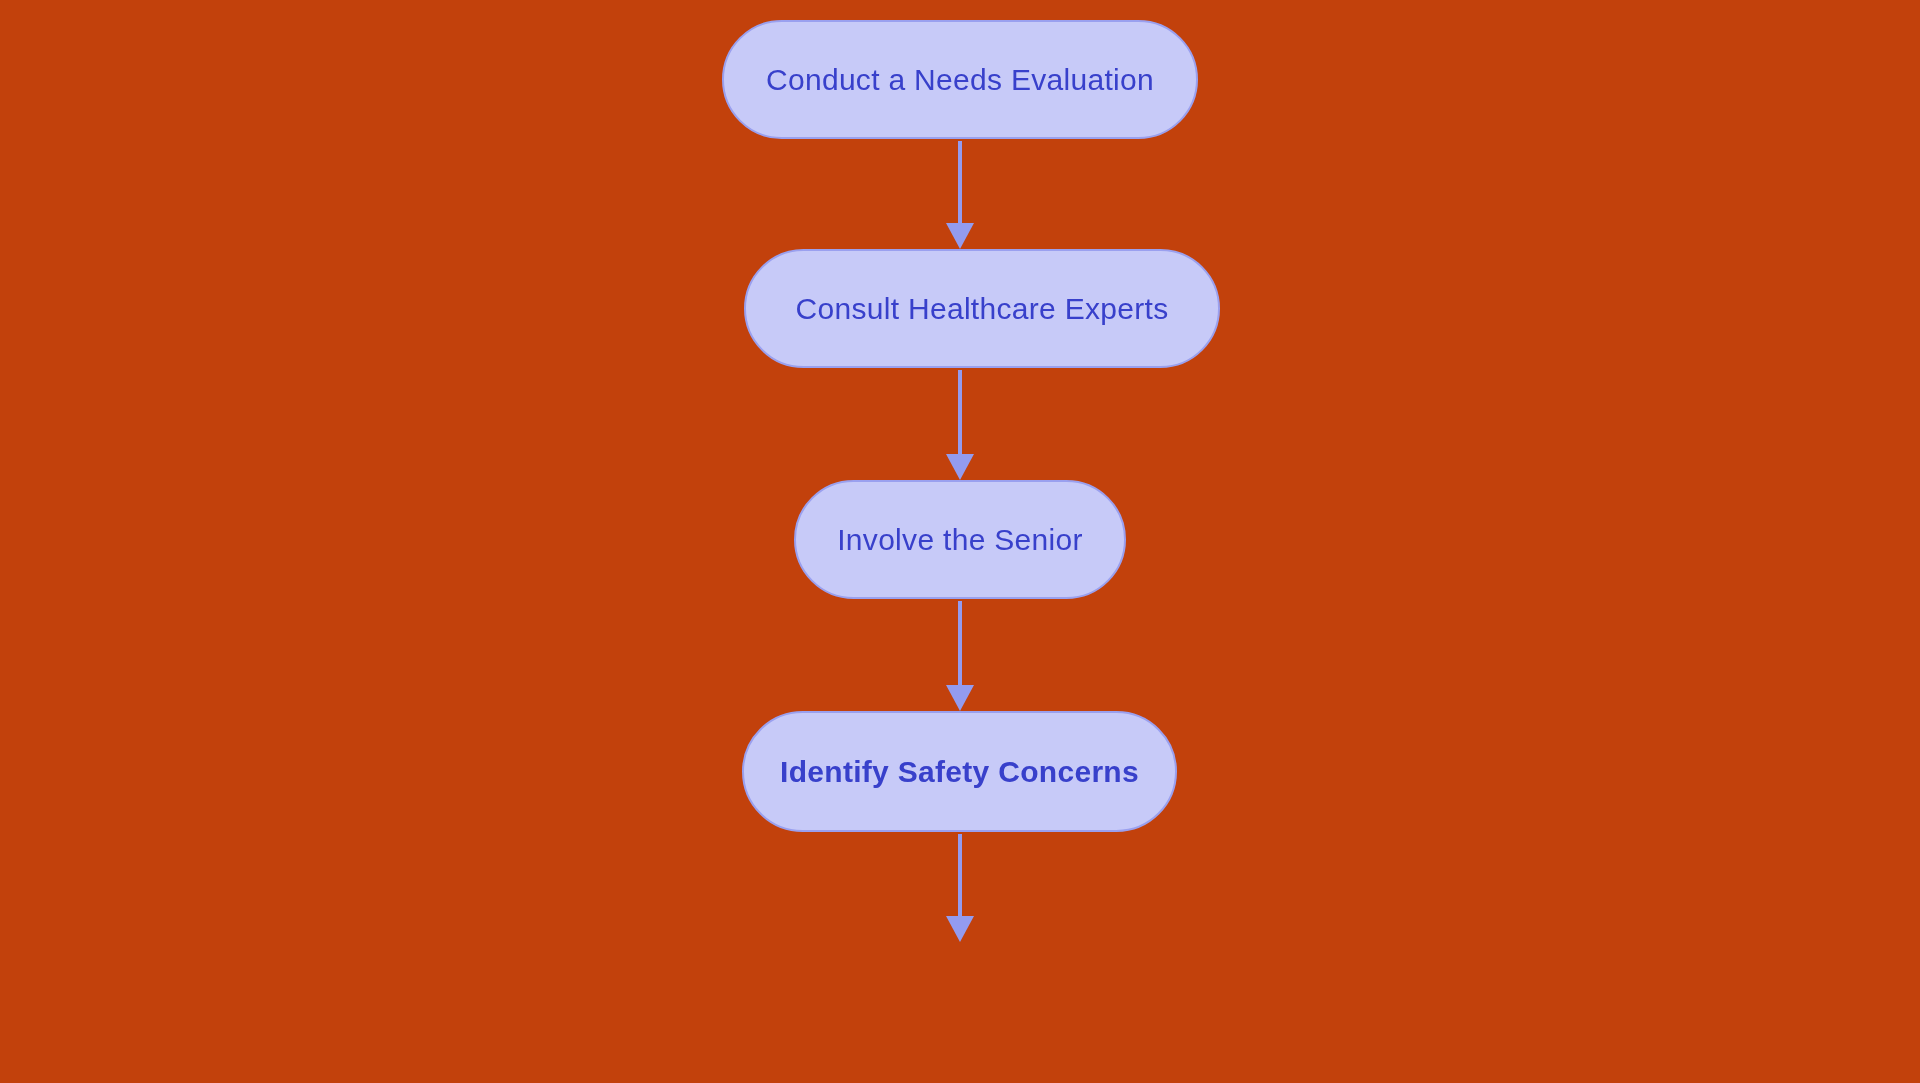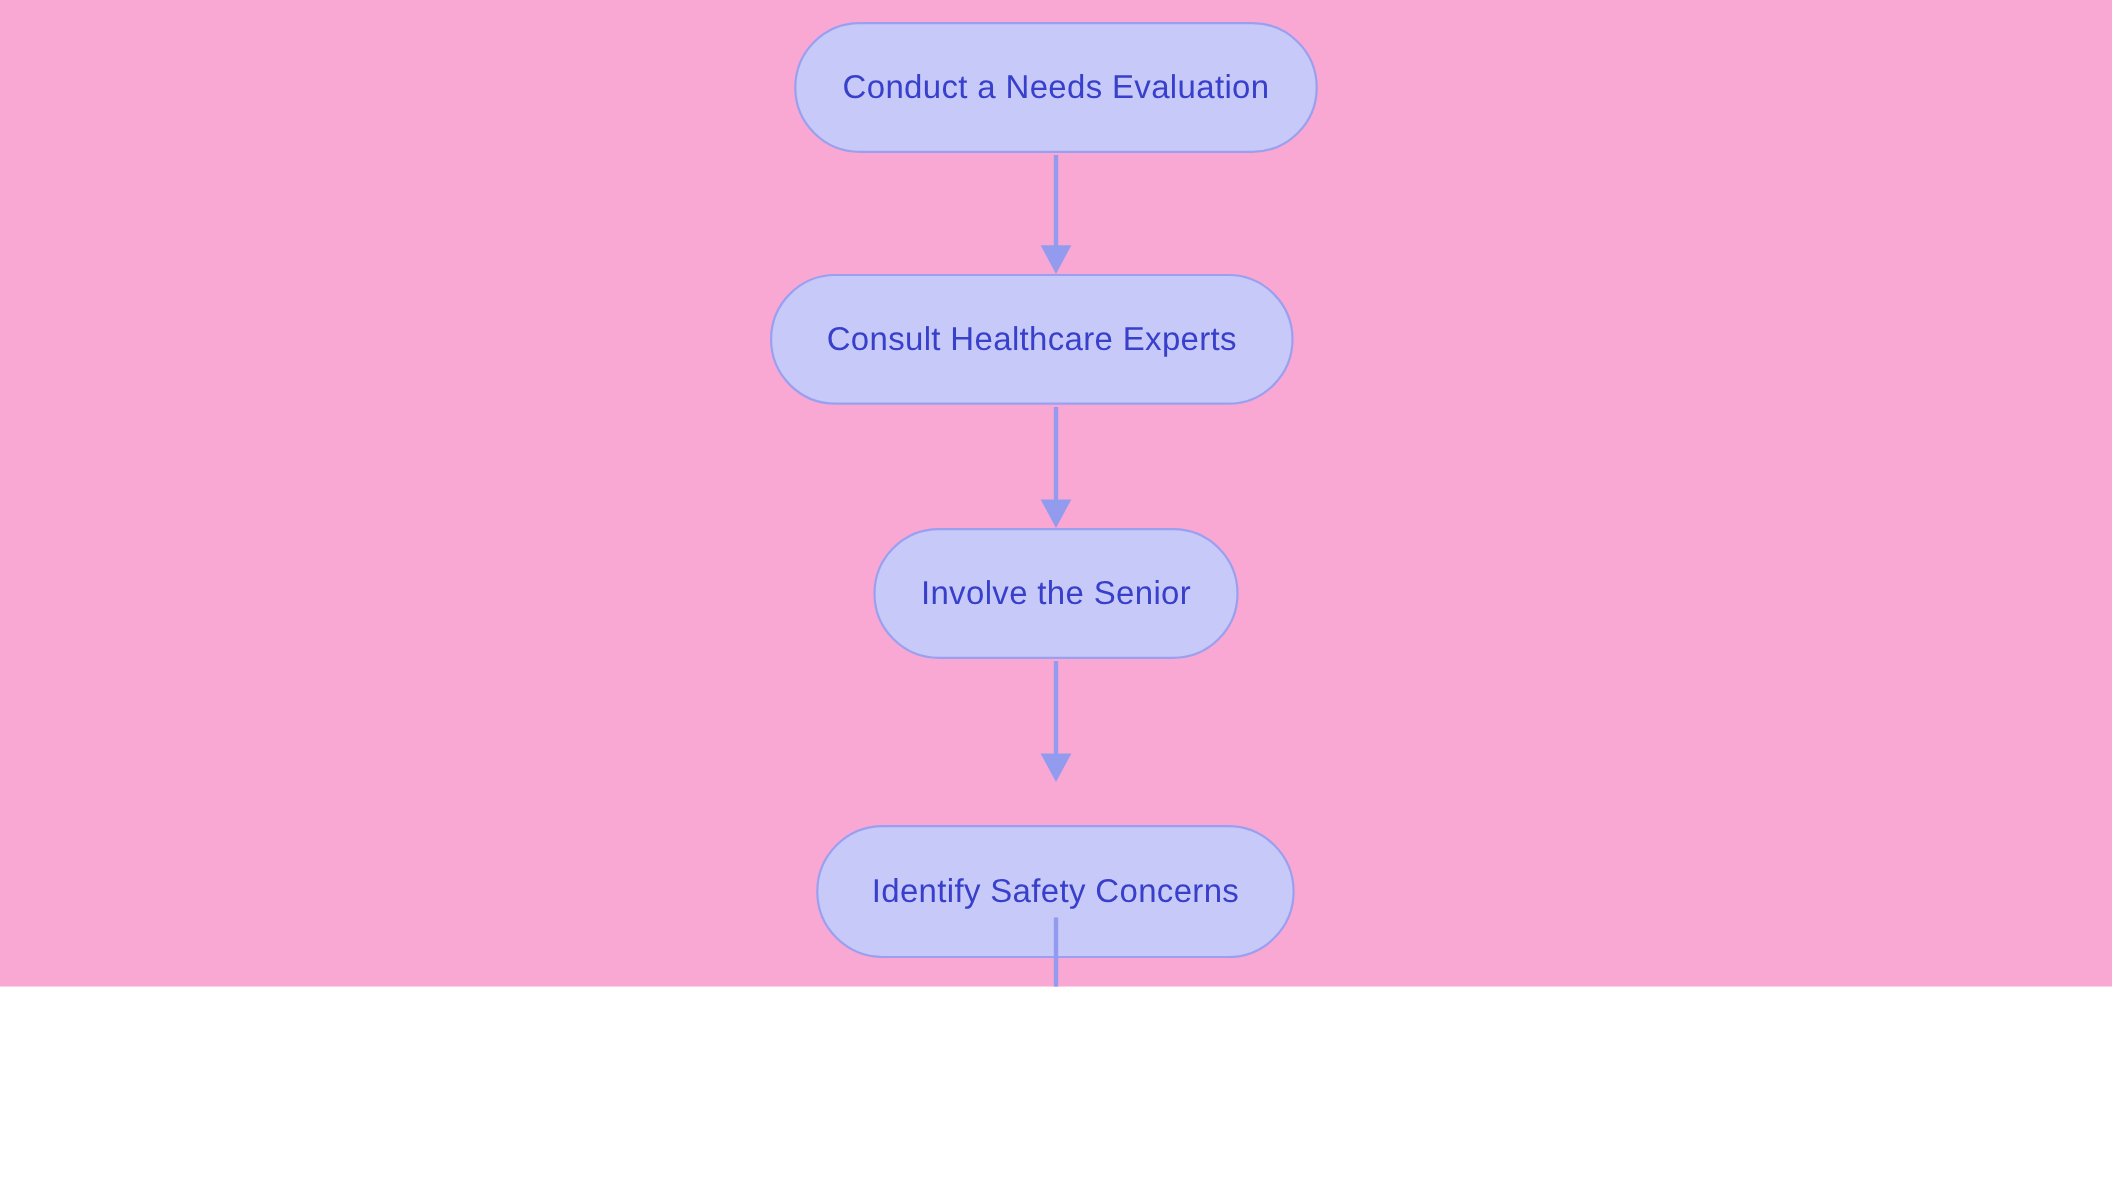--- a/index.html
+++ b/index.html
@@ -4,43 +4,43 @@
 <style>
   html, body {
     margin: 0;
     padding: 0;
     background: #ffffff;
     font-family: "Liberation Sans", sans-serif;
   }
   .canvas {
     position: relative;
     width: 1920px;
-    height: 897px;
-    background: #f9a8d4;
+    height: 1083px;
+    background: #c2410c;
     overflow: hidden;
   }
   .flow-node {
     position: absolute;
     box-sizing: border-box;
     background: #c7caf8;
     border: 2px solid #9aa0ef;
     border-radius: 62px;
     display: flex;
     align-items: center;
     justify-content: center;
     color: #3840cb;
     font-size: 30px;
     letter-spacing: 0.3px;
     text-align: center;
     white-space: nowrap;
   }
   .node-1 { left: 722px; top: 20px;  width: 476px; height: 119px; }
-  .node-2 { left: 700px; top: 249px; width: 476px; height: 119px; justify-content: center; }
+  .node-2 { left: 744px; top: 249px; width: 476px; height: 119px; justify-content: center; }
   .node-3 { left: 794px; top: 480px; width: 332px; height: 119px; }
-  .node-4 { left: 742px; top: 750px; width: 435px; height: 121px; }
+  .node-4 { left: 742px; top: 711px; width: 435px; height: 121px; font-weight: bold; }
   .node-5 { left: 784px; top: 942px; width: 352px; height: 118px; }
 
   .flow-arrow {
     position: absolute;
     left: 960px;
     transform: translateX(-50%);
     width: 28px;
   }
   .arrow-1 { top: 141px; height: 108px; }
   .arrow-2 { top: 370px; height: 110px; }

